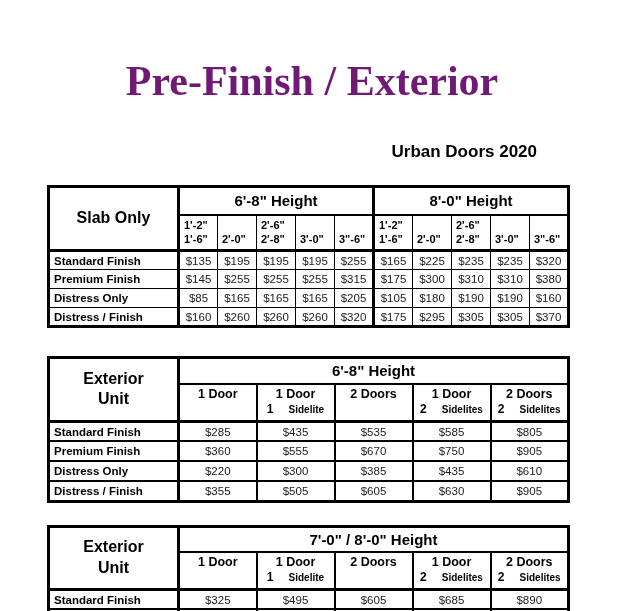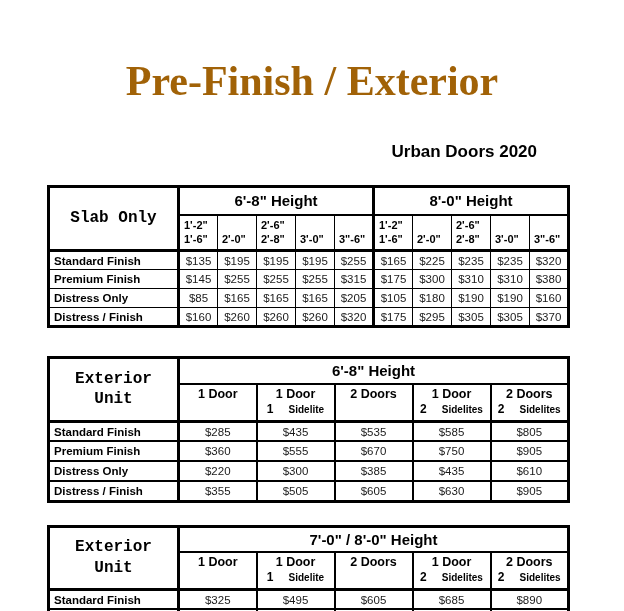--- a/index.html
+++ b/index.html
@@ -3,42 +3,41 @@
 <meta charset="utf-8">
 <style>
   html,body{margin:0;padding:0;}
   body{
     width:624px;height:611px;overflow:hidden;background:#ffffff;
     font-family:"Liberation Sans",sans-serif;color:#000;position:relative;
   }
   .page-title{
     position:absolute;left:0;right:0;top:57px;margin:0;
     text-align:center;font-family:"Liberation Serif",serif;
-    font-weight:bold;font-size:42px;line-height:1.15;color:#a16207;
+    font-weight:bold;font-size:42px;line-height:1.15;color:#701a75;
   }
   .subtitle{
     position:absolute;top:142px;right:87px;
     font-weight:bold;font-size:17px;color:#000;
   }
   .tblwrap{position:absolute;left:47px;}
   .t1w{top:185px;}
   .t2w{top:356px;}
   .t3w{top:525px;}
   table{
     border-collapse:collapse;table-layout:fixed;width:523px;
     border:3px solid #000;color:#000;
   }
   td{border:1px solid #000;overflow:hidden;padding:0;}
   .t23 td{border-width:2px;}
   
   td.corner{
     border-right:3px solid #000;border-bottom:3px solid #000;
     font-weight:bold;font-size:16px;text-align:center;vertical-align:middle;
     line-height:1.3;
-    font-family:Liberation Mono, monospace;
   }
   
   td.grp{
     border-bottom:2px solid #000;font-weight:bold;font-size:15px;
     text-align:center;vertical-align:middle;
   }
   td.gd{border-left:3px solid #000;}
   
   tr.sub td{border-bottom:3px solid #000;}
   .t1 tr.sub td{

